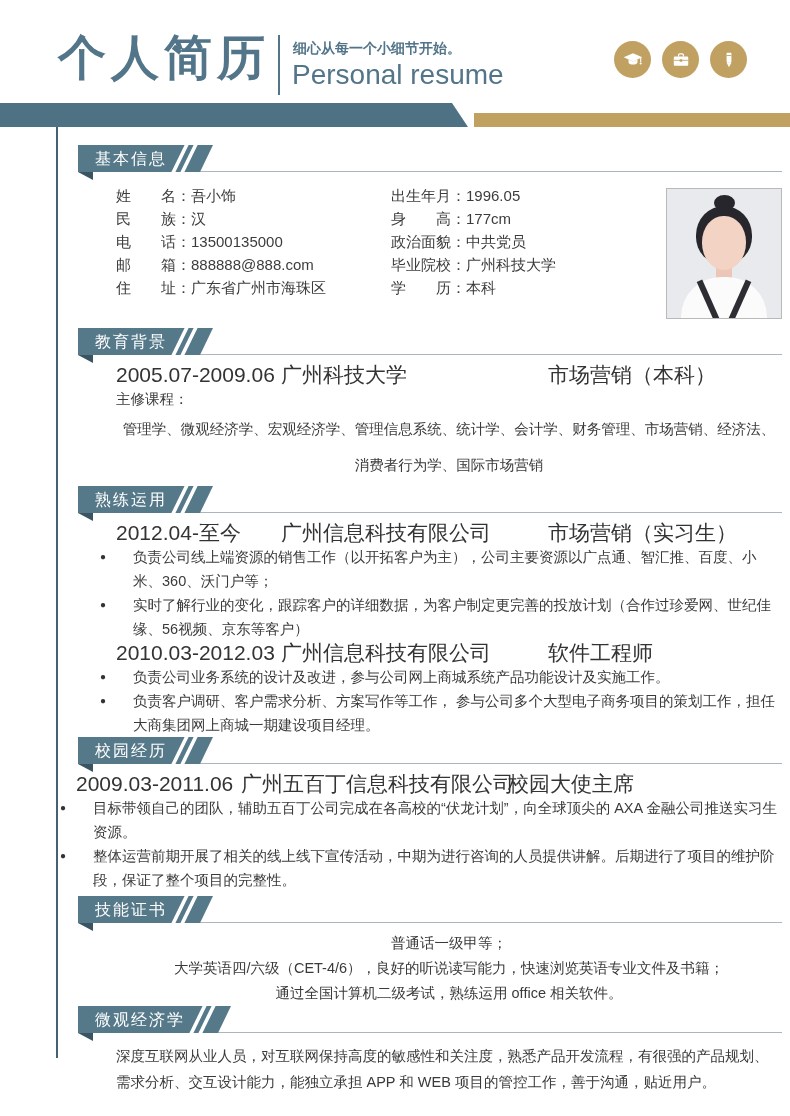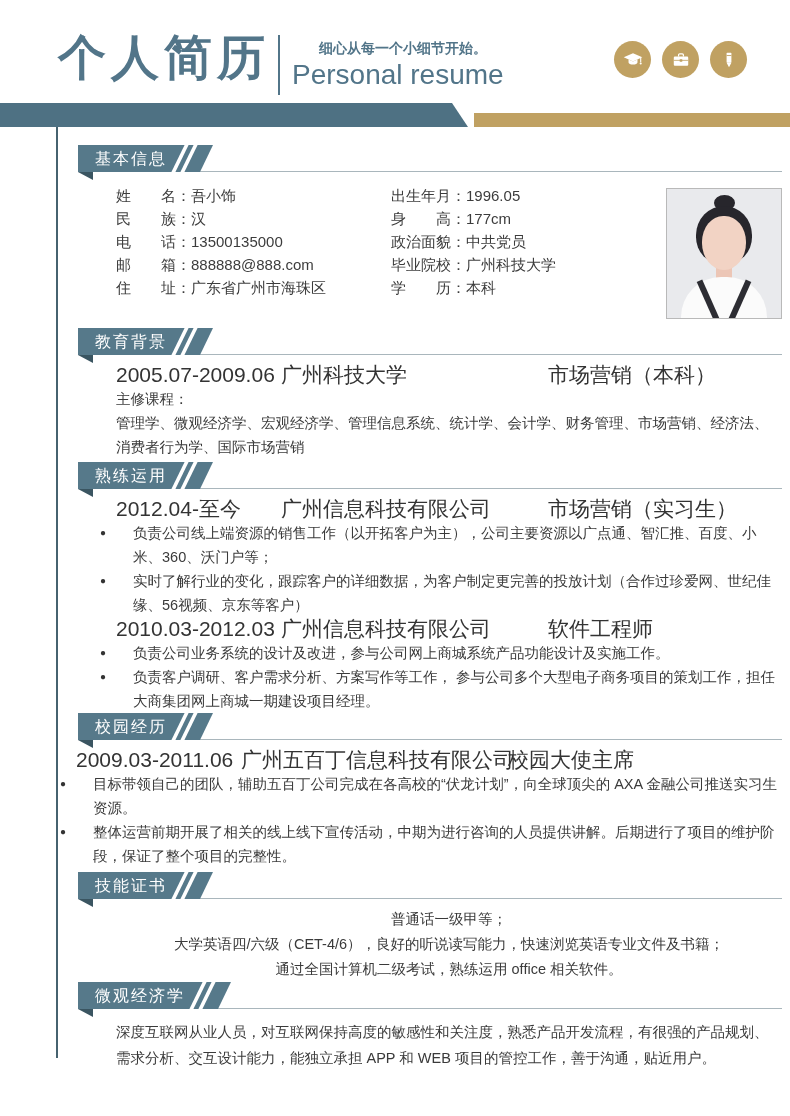--- a/index.html
+++ b/index.html
@@ -4,21 +4,21 @@
 <style>
   * { margin:0; padding:0; box-sizing:border-box; }
   html,body { background:#fff; }
   body { font-family:"Liberation Sans", sans-serif; }
   .page { position:relative; width:790px; height:1116px; background:#ffffff; overflow:hidden; }
 
   
   .hdr-title { position:absolute; left:58px; top:26px; font-size:48px; font-weight:700;
                color:#527589; letter-spacing:5px; }
   .hdr-divider { position:absolute; left:278px; top:35px; width:2px; height:60px; background:#527589; }
-  .hdr-tagline { position:absolute; left:293px; top:40px; font-size:14px; font-weight:700; color:#527589;margin-left:26px; }
+  .hdr-tagline { position:absolute; left:293px; top:40px; font-size:14px; font-weight:700; color:#527589; }
   .hdr-subtitle { position:absolute; left:292px; top:59px; font-size:28px; color:#527589; }
   .hdr-icons { position:absolute; right:43px; top:41px; display:flex; gap:11px; }
   .icon-circle { width:37px; height:37px; border-radius:50%; background:#c0a162;
                  display:flex; align-items:center; justify-content:center; }
   .icon-circle svg { display:block; }
 
   
   .band-teal { position:absolute; left:0; top:103px; width:468px; height:24px; background:#4e7183;
                clip-path:polygon(0 0, 452px 0, 468px 100%, 0 100%); }
   .band-gold { position:absolute; left:474px; top:113px; width:316px; height:14px; background:#c0a162; }
@@ -61,21 +61,21 @@
   .p-v2 { left:70px; transform:rotate(24deg); }
 
   
   .sec-body { padding:8px 44px 0 80px; font-size:14.5px; color:#3a3a3a; line-height:24px; }
   .xrow { display:flex; white-space:nowrap; font-size:21px; color:#333; }
   .xdate { width:165px; } .xorg { width:267px; } .xrole { flex:1; }
   .blt { position:relative; margin-left:-18px; padding-left:35px; }
   .blt::before { content:"●"; position:absolute; left:2px; top:0; font-size:10px; color:#333; }
 
   .edu-body { padding-bottom:3px; }
-  .edu-courses { line-height:24px; }
+  .edu-courses { line-height:36px;text-align:center; }
   .intern-body { padding-bottom:0; }
   .campus-body { padding-bottom:4px;padding-left:40px; }
   .skills-body { line-height:25px;text-align:center; }
   .eval-body { padding-top:10px; line-height:26px; }
 </style>
 </head>
 <body>
 
 <div class="page">
 

